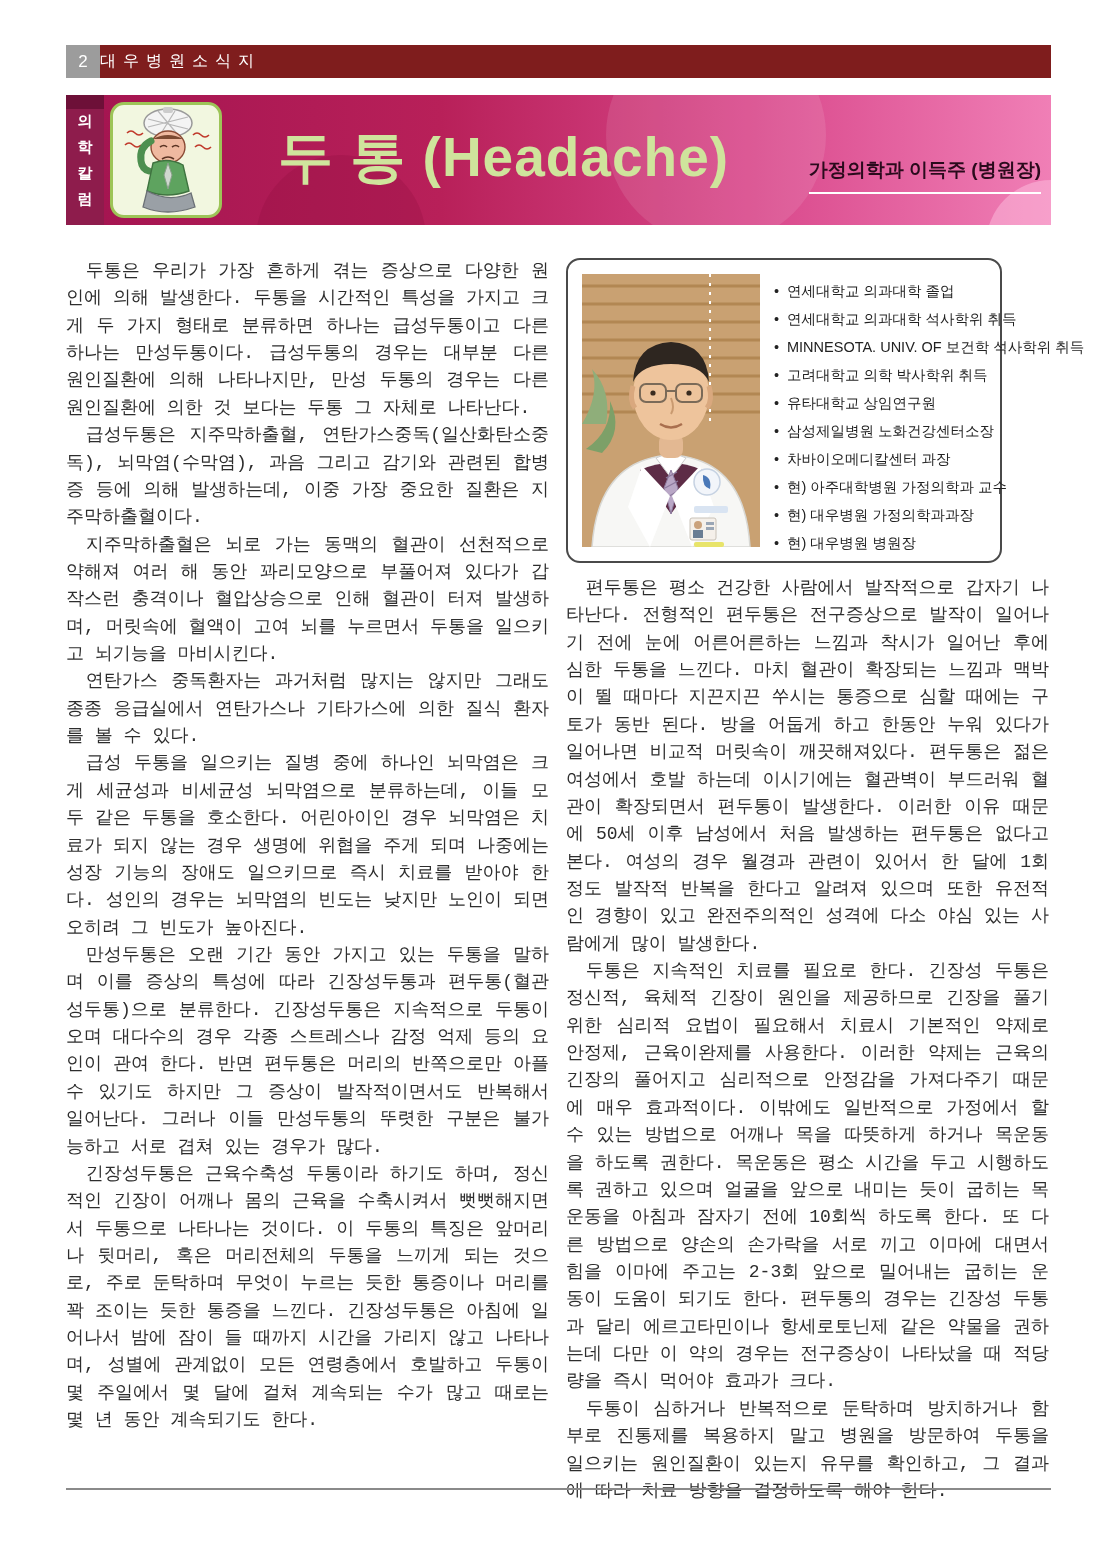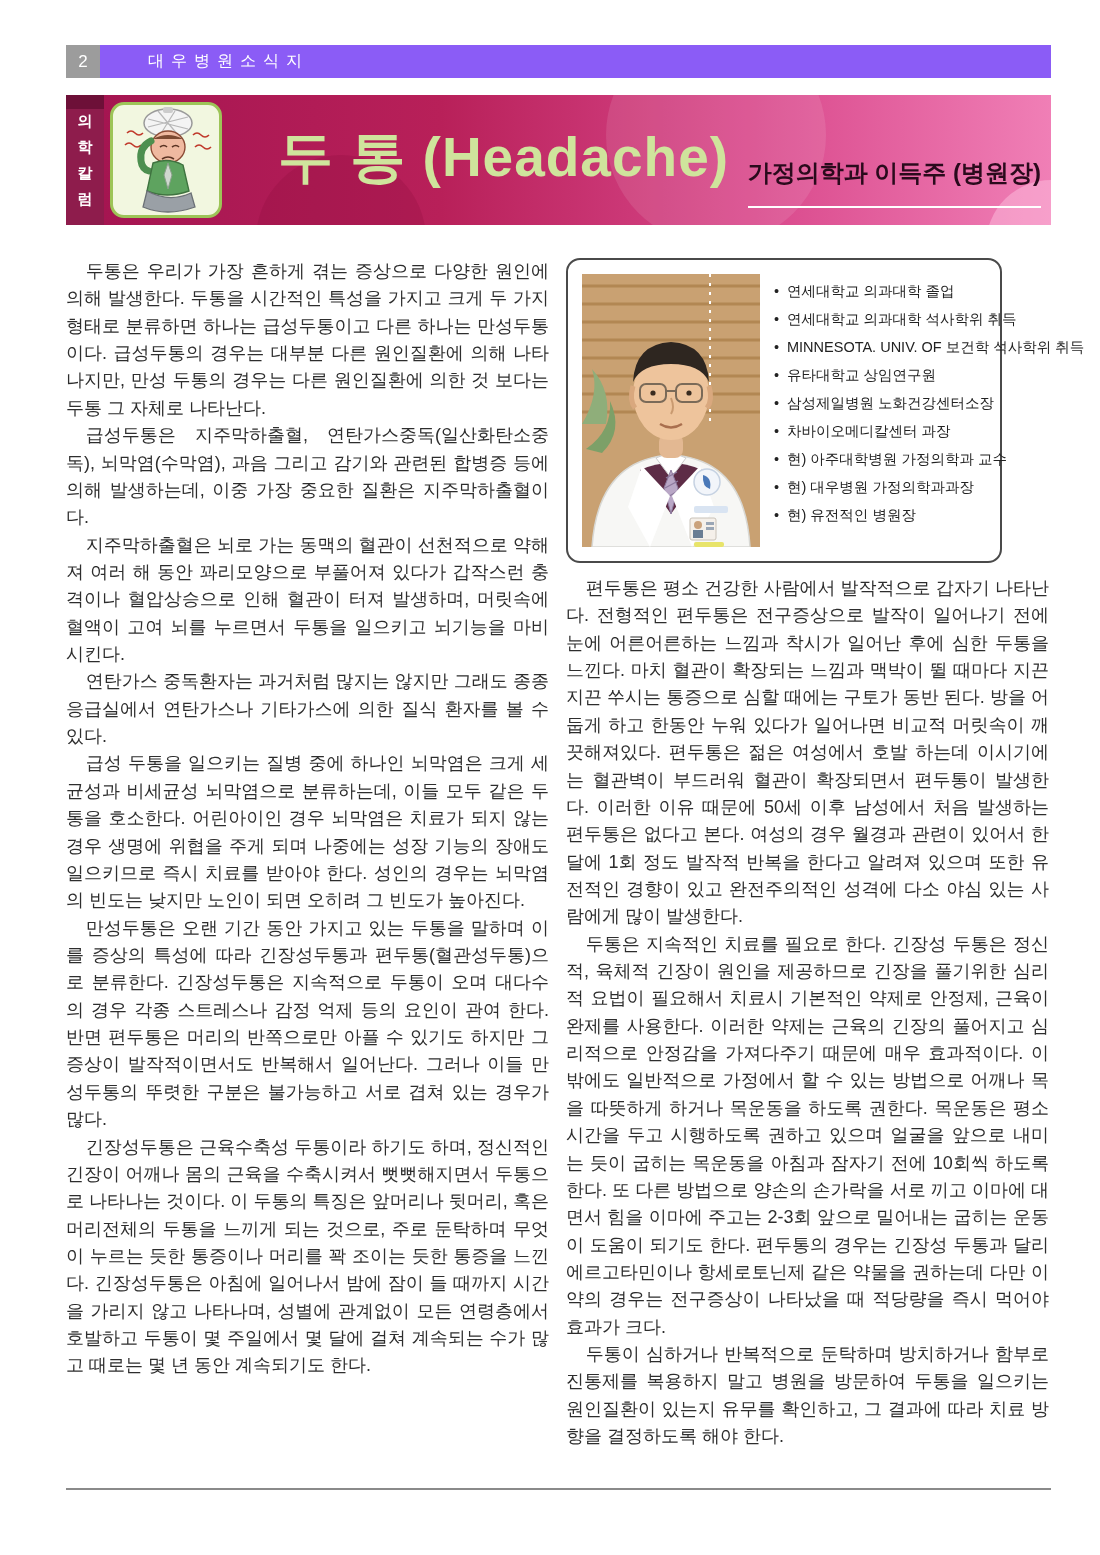--- a/index.html
+++ b/index.html
@@ -3,49 +3,49 @@
 <meta charset="utf-8">
 <style>
   html,body{margin:0;padding:0;background:#ffffff;}
   .page{position:relative;width:1100px;height:1555px;background:#ffffff;overflow:hidden;
         font-family:"Liberation Sans",sans-serif;color:#2e2e2e;}
 
   
   .header-bar{position:absolute;left:66px;top:45px;width:985px;height:33px;display:flex;}
   .page-num{width:34px;height:33px;background:#9c9c9c;color:#ffffff;display:flex;
             align-items:center;justify-content:center;font-size:17px;}
-  .header-title-bar{flex:1;background:#8b5cf6;color:#ffffff;display:flex;align-items:center;
-            padding-left:48px;font-size:16px;letter-spacing:7px;}
+  .header-title-bar{flex:1;background:#7f1d1d;color:#ffffff;display:flex;align-items:center;
+            font-size:16px;letter-spacing:7px;}
 
   
   .banner{position:absolute;left:66px;top:95px;width:985px;height:130px;overflow:hidden;
           background:linear-gradient(90deg,#a31450 0%,#b82059 38%,#d9488b 70%,#f07fb6 100%);}
   .banner-circle{position:absolute;border-radius:50%;}
   .circ-a{left:190px;top:60px;width:170px;height:170px;background:rgba(140,10,60,0.25);}
   .circ-b{left:540px;top:-70px;width:220px;height:220px;background:rgba(255,255,255,0.10);}
   .circ-c{left:920px;top:85px;width:130px;height:130px;background:rgba(255,200,228,0.45);}
   .column-strip{position:absolute;left:0;top:0;bottom:0;width:38px;background:#8e1c4c;
           display:flex;flex-direction:column;align-items:center;justify-content:center;gap:7px;
           color:#ffffff;font-size:15px;font-weight:bold;}
   .column-strip::before{content:"";position:absolute;left:0;top:0;width:38px;height:14px;
           background:#6d1038;}
   .cartoon-frame{position:absolute;left:44px;top:7px;width:112px;height:116px;
           background:#f2f7e0;border:3px solid #9dc457;border-radius:14px;box-sizing:border-box;
           overflow:hidden;}
   .banner-title{position:absolute;left:212px;top:26px;font-family:Liberation Sans, sans-serif;
           font-weight:bold;font-size:55px;color:#cfe49c;letter-spacing:1px;white-space:nowrap;}
-  .byline{position:absolute;right:10px;top:62px;color:#2a0a1c;font-size:24px;font-weight:bold;
-          padding-bottom:17px;border-bottom:2px solid #ffffff;white-space:nowrap;}
+  .byline{position:absolute;right:10px;top:62px;color:#2a0a1c;font-size:19px;font-weight:bold;
+          padding-bottom:9px;border-bottom:2px solid #ffffff;white-space:nowrap;}
 
   
   .col{position:absolute;top:258px;width:483px;font-size:18px;line-height:1.52;
        text-align:justify;color:#2d2d2d;}
   .col-left{left:66px;}
   .col-right{left:566px;}
-  .col p{margin:0;text-indent:1.1em;}
+  .col p{margin:0;text-indent:1.1em;font-family:Liberation Mono, monospace;}
 
   
   .profile-box{box-sizing:border-box;width:436px;height:305px;border:2px solid #4a4a4a;
        border-radius:14px;background:#ffffff;display:flex;gap:14px;padding:14px;
        margin-bottom:12px;}
   .profile-photo{width:178px;height:273px;flex:0 0 auto;overflow:hidden;}
   .credentials{list-style:none;margin:4px 0 0 0;padding:0;font-size:14.5px;line-height:1.93;
        color:#222;text-align:left;}
   .credentials li{position:relative;padding-left:13px;text-indent:0;white-space:nowrap;}
   .credentials li::before{content:"\2022";position:absolute;left:0;color:#222;}
@@ -176,26 +176,27 @@
           <rect x="111" y="256" width="10" height="8" fill="#6a7d93"></rect>
           <rect x="124" y="248" width="8" height="3" fill="#9aa6b5"></rect>
           <rect x="124" y="253" width="8" height="3" fill="#9aa6b5"></rect>
           <rect x="112" y="268" width="30" height="5" rx="2" fill="#e8e46a"></rect>
         </svg>
       </div>
       <ul class="credentials">
         <li>연세대학교 의과대학 졸업</li>
         <li>연세대학교 의과대학 석사학위 취득</li>
         <li>MINNESOTA. UNIV. OF 보건학 석사학위 취득</li>
+        <li>고려대학교 의학 박사학위 취득</li>
         <li>유타대학교 상임연구원</li>
         <li>삼성제일병원 노화건강센터소장</li>
         <li>차바이오메디칼센터 과장</li>
         <li>현) 아주대학병원 가정의학과 교수</li>
         <li>현) 대우병원 가정의학과과장</li>
-        <li>현) 유전적인 병원장</li>
+        <li>현) 대우병원 병원장</li>
       </ul>
     </div>
 
     <p>편두통은 평소 건강한 사람에서 발작적으로 갑자기 나타난다. 전형적인 편두통은 전구증상으로 발작이 일어나기 전에 눈에 어른어른하는 느낌과 착시가 일어난 후에 심한 두통을 느낀다. 마치 혈관이 확장되는 느낌과 맥박이 뛸 때마다 지끈지끈 쑤시는 통증으로 심할 때에는 구토가 동반 된다. 방을 어둡게 하고 한동안 누워 있다가 일어나면 비교적 머릿속이 깨끗해져있다. 편두통은 젊은 여성에서 호발 하는데 이시기에는 혈관벽이 부드러워 혈관이 확장되면서 편두통이 발생한다. 이러한 이유 때문에 50세 이후 남성에서 처음 발생하는 편두통은 없다고 본다. 여성의 경우 월경과 관련이 있어서 한 달에 1회 정도 발작적 반복을 한다고 알려져 있으며 또한 유전적인 경향이 있고 완전주의적인 성격에 다소 야심 있는 사람에게 많이 발생한다.</p>
     <p>두통은 지속적인 치료를 필요로 한다. 긴장성 두통은 정신적, 육체적 긴장이 원인을 제공하므로 긴장을 풀기위한 심리적 요법이 필요해서 치료시 기본적인 약제로 안정제, 근육이완제를 사용한다. 이러한 약제는 근육의 긴장의 풀어지고 심리적으로 안정감을 가져다주기 때문에 매우 효과적이다. 이밖에도 일반적으로 가정에서 할 수 있는 방법으로 어깨나 목을 따뜻하게 하거나 목운동을 하도록 권한다. 목운동은 평소 시간을 두고 시행하도록 권하고 있으며 얼굴을 앞으로 내미는 듯이 굽히는 목운동을 아침과 잠자기 전에 10회씩 하도록 한다. 또 다른 방법으로 양손의 손가락을 서로 끼고 이마에 대면서 힘을 이마에 주고는 2-3회 앞으로 밀어내는 굽히는 운동이 도움이 되기도 한다. 편두통의 경우는 긴장성 두통과 달리 에르고타민이나 항세로토닌제 같은 약물을 권하는데 다만 이 약의 경우는 전구증상이 나타났을 때 적당량을 즉시 먹어야 효과가 크다.</p>
     <p>두통이 심하거나 반복적으로 둔탁하며 방치하거나 함부로 진통제를 복용하지 말고 병원을 방문하여 두통을 일으키는 원인질환이 있는지 유무를 확인하고, 그 결과에 따라 치료 방향을 결정하도록 해야 한다.</p>
   </div>
 
   <div class="footer-rule"></div>
 

